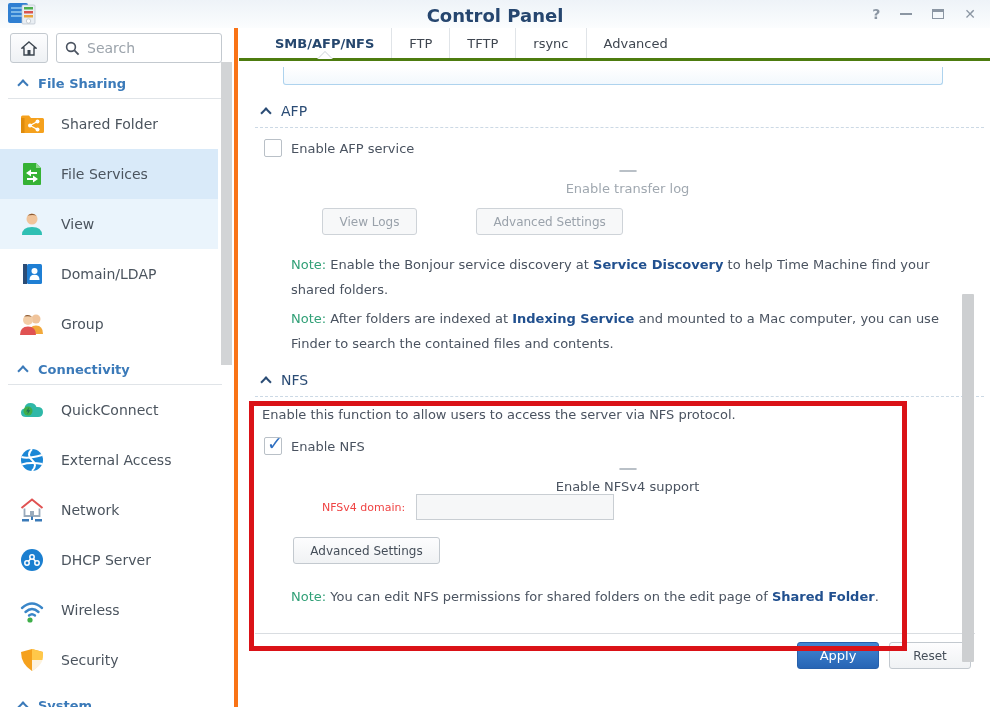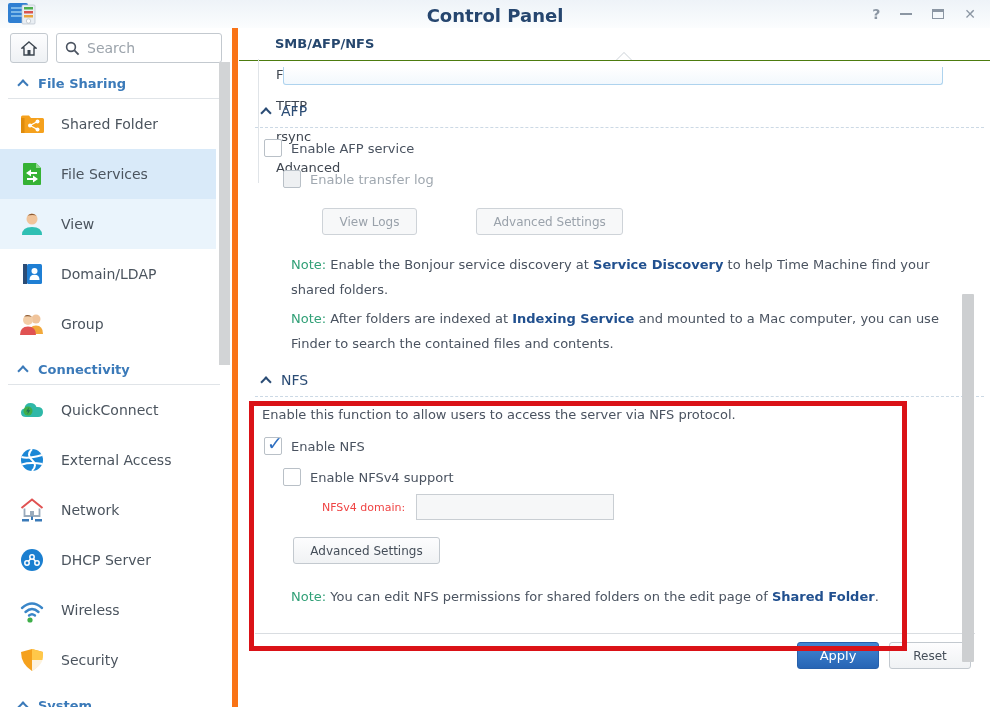--- a/index.html
+++ b/index.html
@@ -12,21 +12,21 @@
   .app-icon { position:absolute; left:8px; top:3px; width:28px; height:23px; }
   .win-title { position:absolute; left:0; right:0; top:5px; text-align:center;
     font-size:18px; font-weight:bold; color:#26466f; }
   .win-controls { position:absolute; right:14px; top:0; height:28px; display:flex; align-items:center; gap:20px; }
   .win-btn { color:#8b96a3; font-size:14px; font-weight:bold; cursor:default; line-height:1; }
   .glyph-min { display:block; width:12px; height:2px; background:#8b96a3; }
   .glyph-max { display:block; width:12px; height:10px; border:1px solid #8b96a3; border-top-width:3px; }
 
   
   .sidebar { position:absolute; left:0; top:28px; width:238px; bottom:0; background:#fff;
-    border-right:6px solid #f97316; overflow:hidden; }
+    border-right:4px solid #f97316; overflow:hidden; }
   .side-toolbar { display:flex; gap:8px; padding:5px 8px 0 10px; }
   .home-btn { width:38px; height:30px; border:1px solid #c3c9cf; border-radius:3px;
     background:linear-gradient(#fdfdfe,#eef1f4); display:flex; align-items:center; justify-content:center; }
   .search-box { width:166px; height:30px; border:1px solid #c3c9cf; border-radius:3px; background:#fff;
     display:flex; align-items:center; padding:0 8px; gap:7px; }
   .search-box input { border:none; outline:none; width:110px; font-size:14px; color:#4a5360;
     font-family:"DejaVu Sans","Liberation Sans",sans-serif; background:transparent; }
   .search-box input::placeholder { color:#9ba3ab; }
 
   .side-section-header { display:flex; align-items:center; gap:11px; margin:12px 0 0 19px;
@@ -40,41 +40,41 @@
     margin-right:16px; font-size:14px; color:#4b545e; cursor:pointer; }
   .side-item.selected { background:#d9eaf9; }
   .side-item.hover { background:#eaf4fc; }
   .icn { width:28px; height:28px; flex:0 0 28px; }
 
   .side-scrollbar { position:absolute; right:2px; top:34px; width:11px; height:303px;
     background:#d2d4d6; }
 
   
   .content { position:absolute; left:239px; top:28px; right:0; bottom:0; background:#fff; overflow:hidden; }
-  .tabbar { height:33px; border-bottom:1px solid #4d7c0f; display:flex; padding-left:19px; position:relative;flex-direction:column; }
+  .tabbar { height:33px; border-bottom:3px solid #4d7c0f; display:flex; padding-left:19px; position:relative; }
   .tab { padding:0 17px; line-height:31px; font-size:13px; color:#3f4650; position:relative; cursor:pointer; }
   .tab + .tab { border-left:1px solid #e0e4e8; }
   .tab.active { font-weight:bold; color:#26476e; }
   .tab.active::before { content:""; position:absolute; left:50%; bottom:-1px; margin-left:-8px;
     border-left:8px solid transparent; border-right:8px solid transparent; border-bottom:8px solid #ccd2d8; }
   .tab.active::after { content:""; position:absolute; left:50%; bottom:-1px; margin-left:-7px;
     border-left:7px solid transparent; border-right:7px solid transparent; border-bottom:7px solid #ffffff; }
 
   .body { position:relative; height:646px; }
 
   .cutoff-input { margin:6px 0 0 44px; width:660px; height:18px;
     border:1px solid #aed3ee; border-top:none; border-radius:0 0 3px 3px;
     background:linear-gradient(#ffffff,#f2f8fd); }
 
   .sec-header { display:flex; align-items:center; gap:11px; margin-left:23px;
     font-size:14px; font-weight:normal; color:#2b4c75; height:17px; }
   .dashed { border-top:1px dashed #ccd9e5; margin-left:16px; margin-right:6px; }
 
   .chk-row { display:flex; align-items:center; gap:9px; height:18px; margin-left:25px; font-size:13px; }
-  .chk-row.indent { margin-left:44px; }
+  .chk-row.indent { margin-left:26px;flex-direction:column; }
   .chk { width:18px; height:18px; border:1px solid #b9c0c7; border-radius:2px; background:#fff; position:relative; }
   .chk.disabled { background:#eef0f2; }
   .chk.checked .mark { position:absolute; left:2px; top:-6px; font-size:19px; font-weight:bold; color:#2f6fc1; }
   .lbl { color:#4a5360; }
   .lbl.disabled { color:#a0a8b0; }
 
   .btn { display:inline-flex; align-items:center; justify-content:center; height:27px;
     border:1px solid #c3c9cf; border-radius:3px; background:linear-gradient(#fdfdfe,#f0f2f4);
     font-size:12px; color:#454e59; cursor:pointer; }
   .btn.disabled { color:#9aa2ab; background:#f7f8f9; border-color:#ced3d8; cursor:default; }

